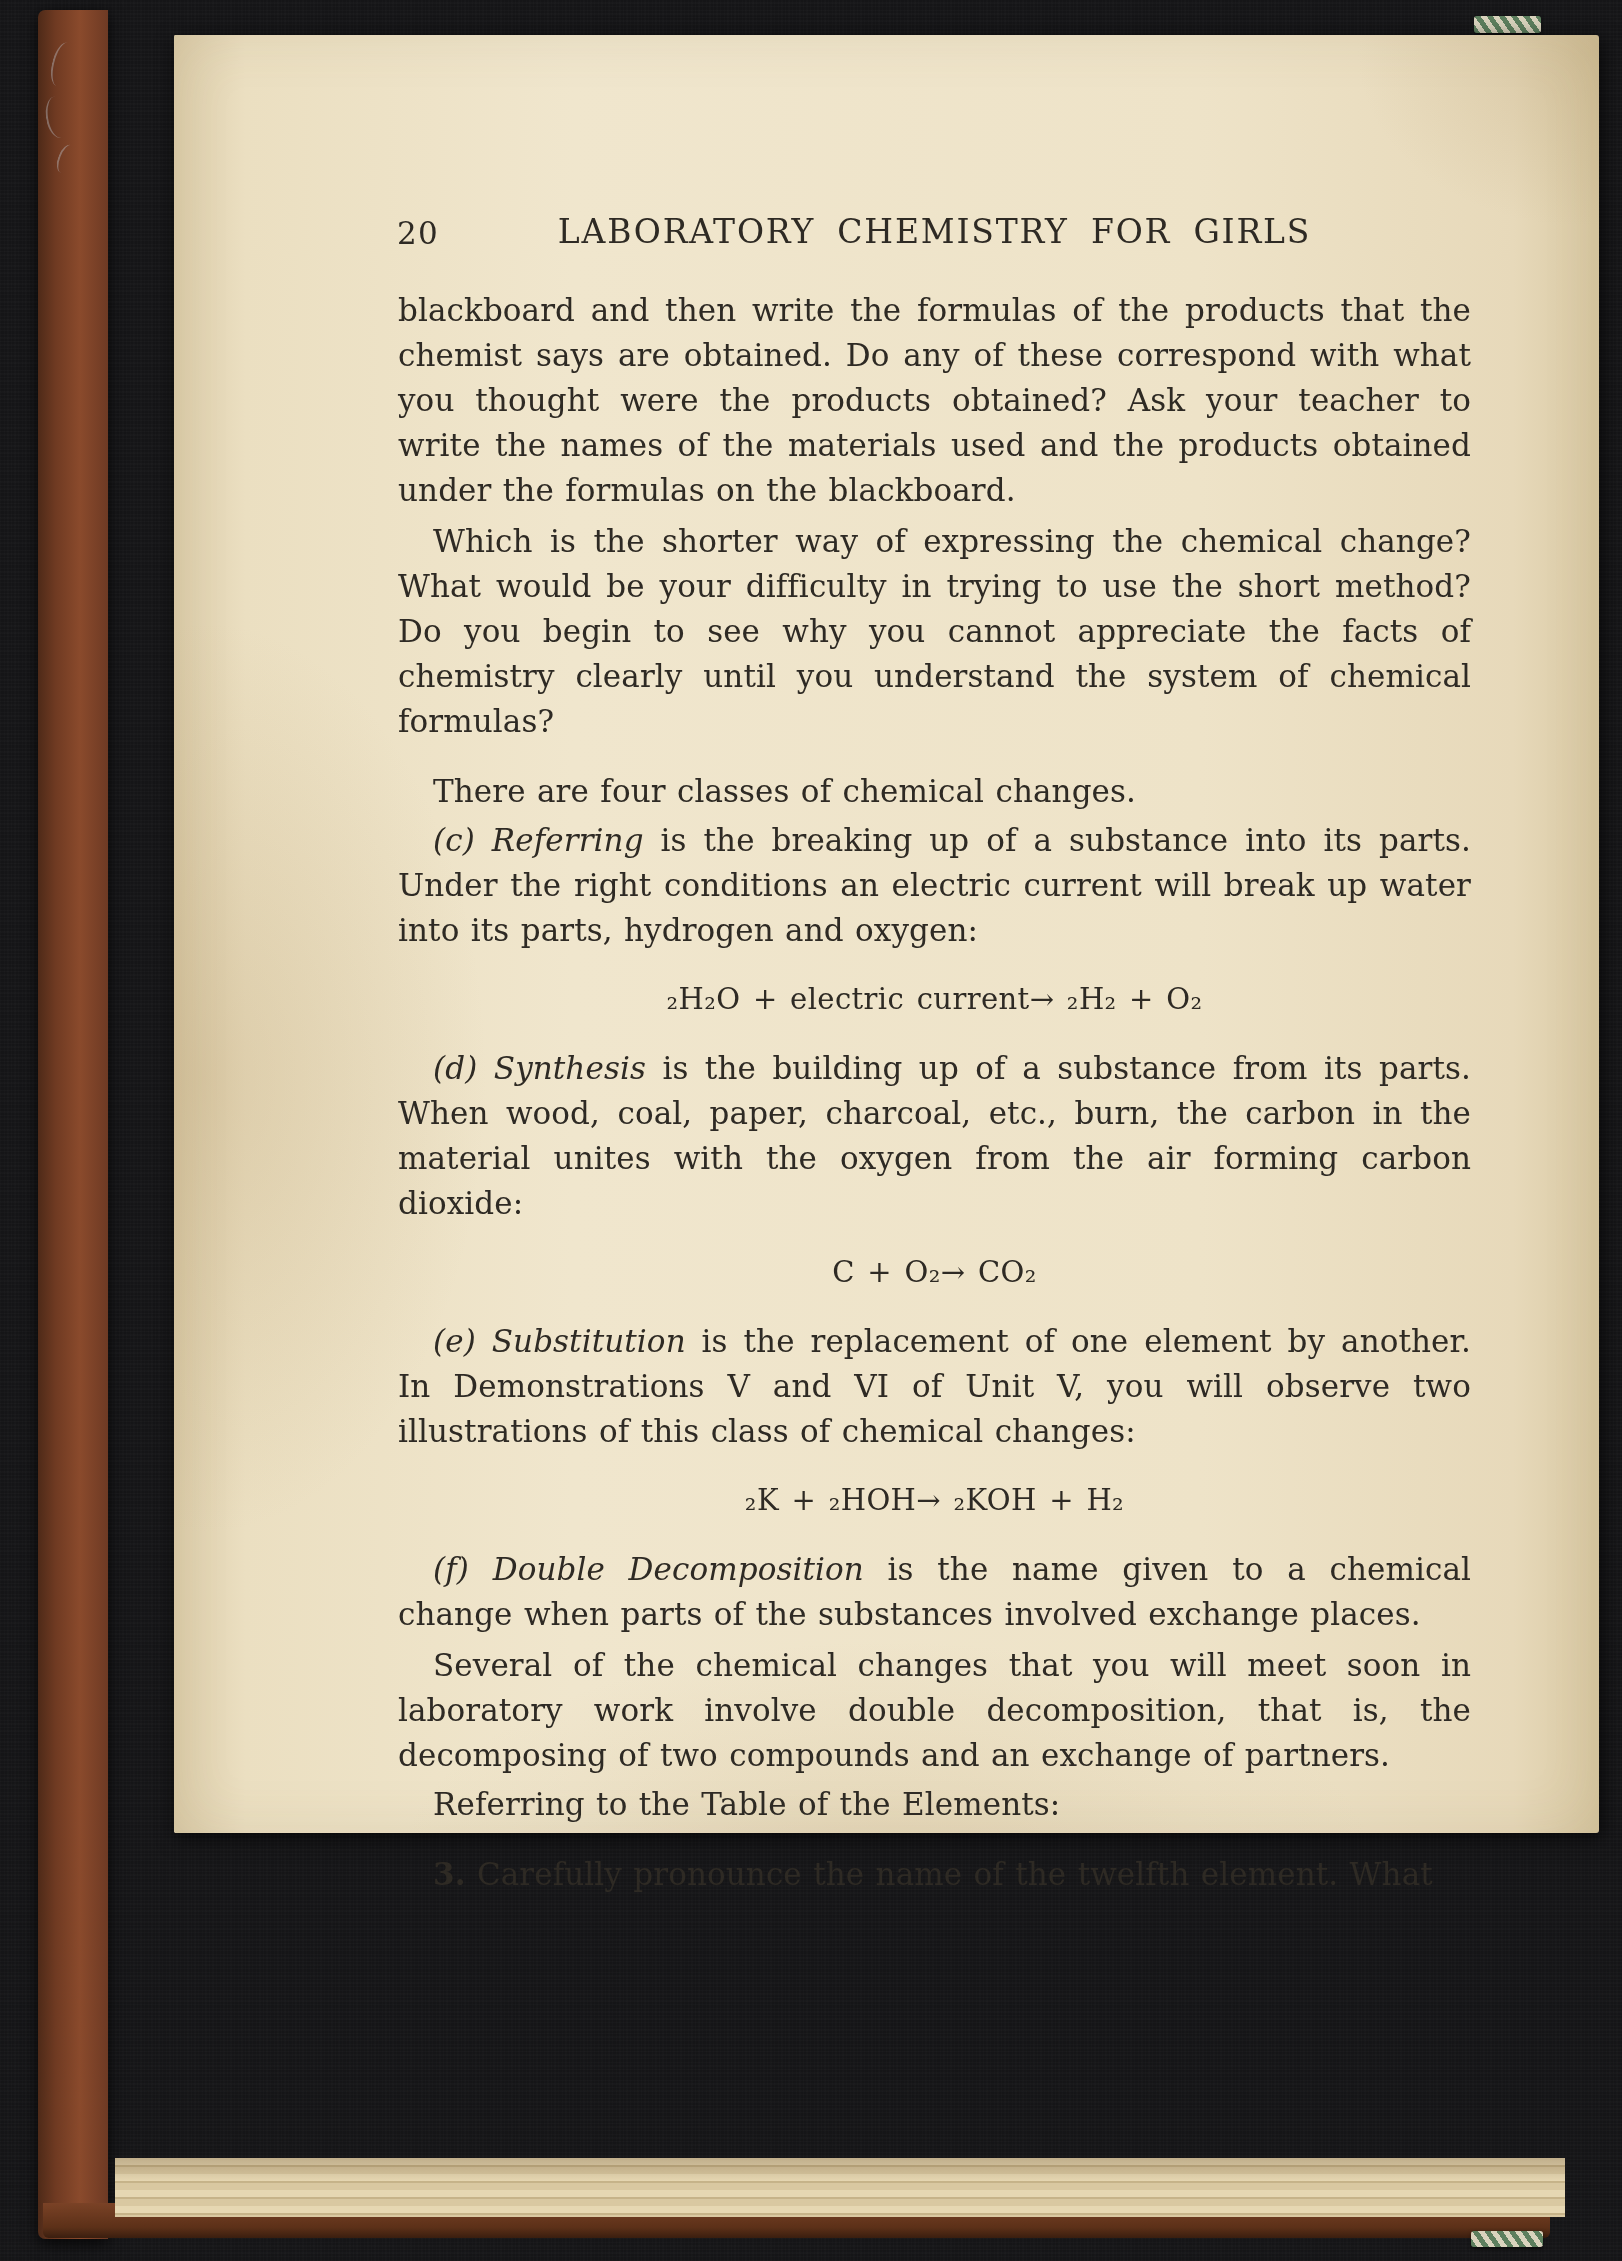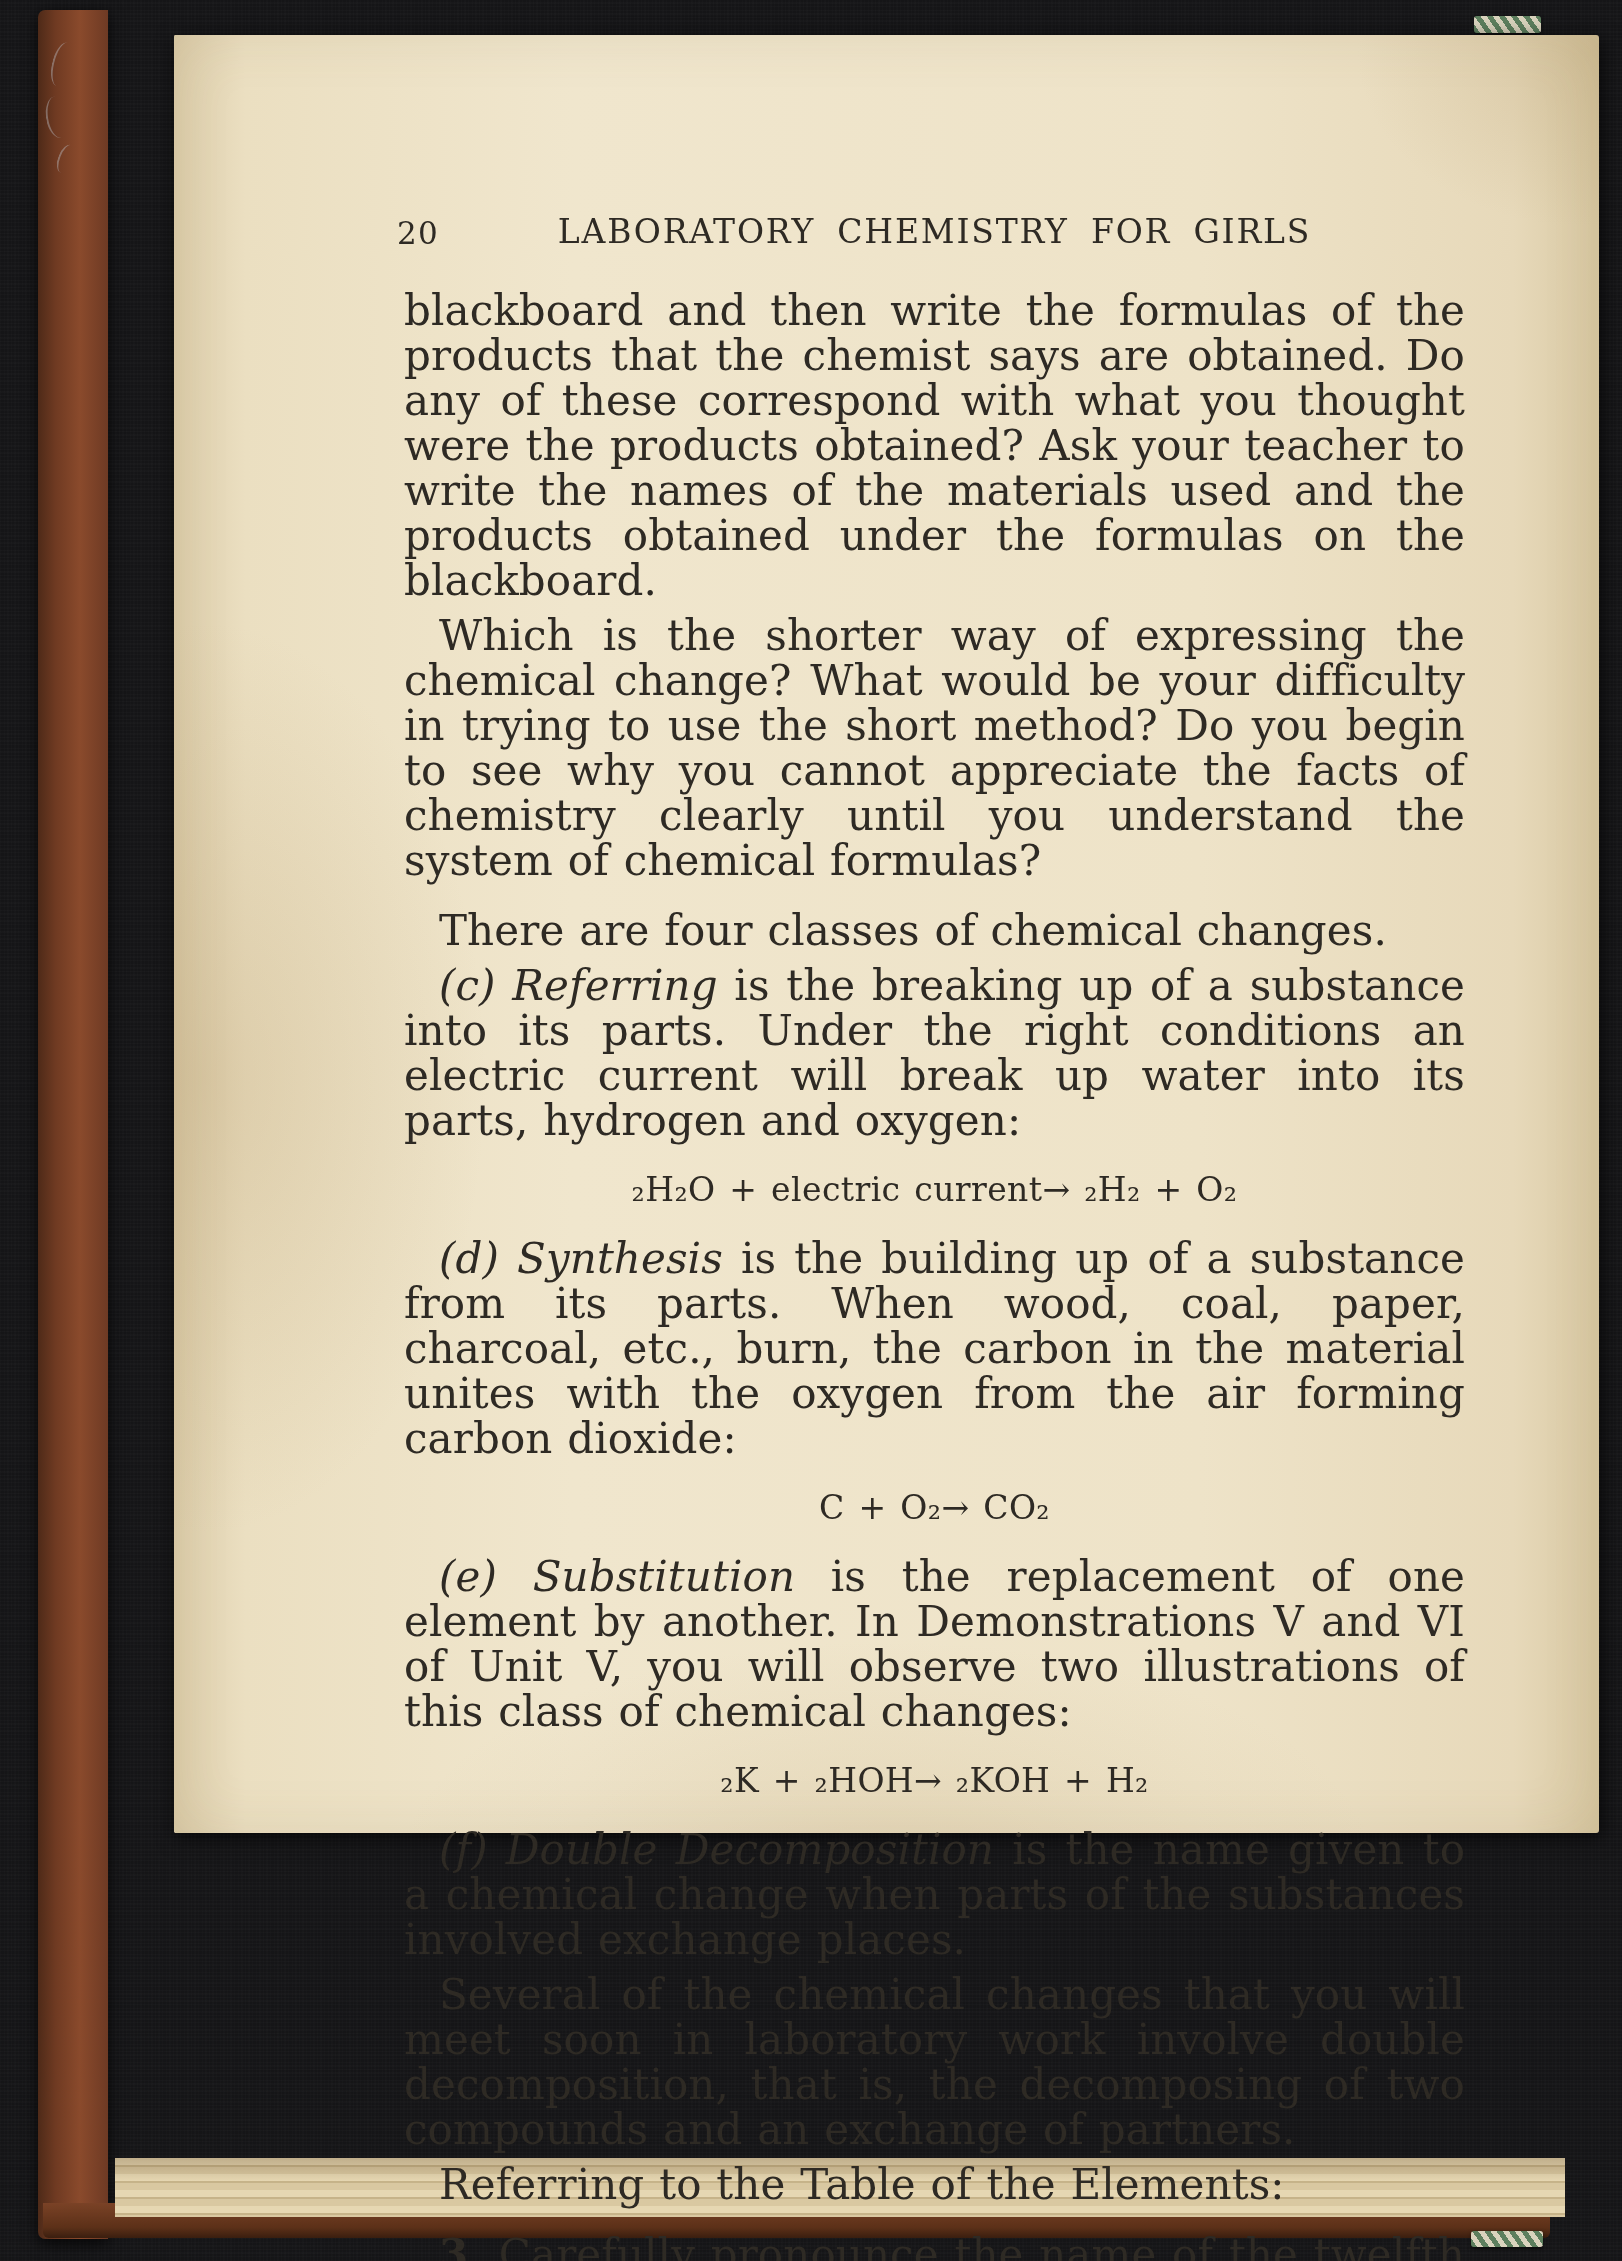--- a/index.html
+++ b/index.html
@@ -90,39 +90,39 @@
     position: absolute; left: 2.9px; top: 2.9px;
     font-size: 31px; letter-spacing: 1.4px;
   }
   .running-title {
     position: absolute; left: 50%; transform: translateX(-50%);
     white-space: nowrap;
     font-size: 33px; letter-spacing: 1.8px; word-spacing: 10px;
   }
 
   .para {
-    margin: 10px;
-    font-size: 42px;
+    margin: 4px;
+    font-size: 31px;
     line-height: 45px;
     text-align: justify;
     letter-spacing: 0.1px;
     word-spacing: 1.4px;
   }
   .indent { text-indent: 35px; }
   .gap-top { margin-top: 25px; }
   .small-gap-top { margin-top: 5.8px; }
 
   .term { font-style: italic; }
   .sec-label { font-style: italic; }
   .q-num { font-weight: bold; }
 
   .equation {
     margin: 26px 0;
     text-align: center;
-    font-size: 33px;
+    font-size: 29px;
     line-height: 41px;
     letter-spacing: 0.4px;
     word-spacing: 2.9px;
     text-indent: 0;
   }
 </style>
 </head>
 <body>
 
 <div class="scene">

